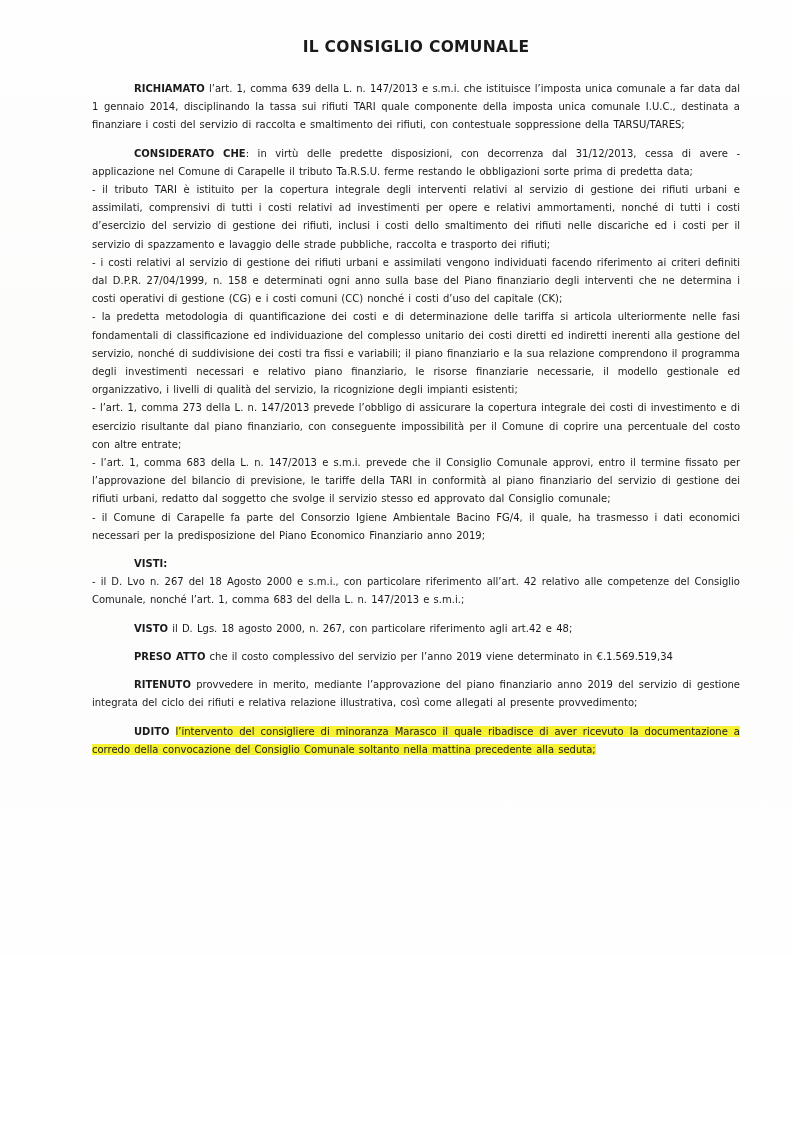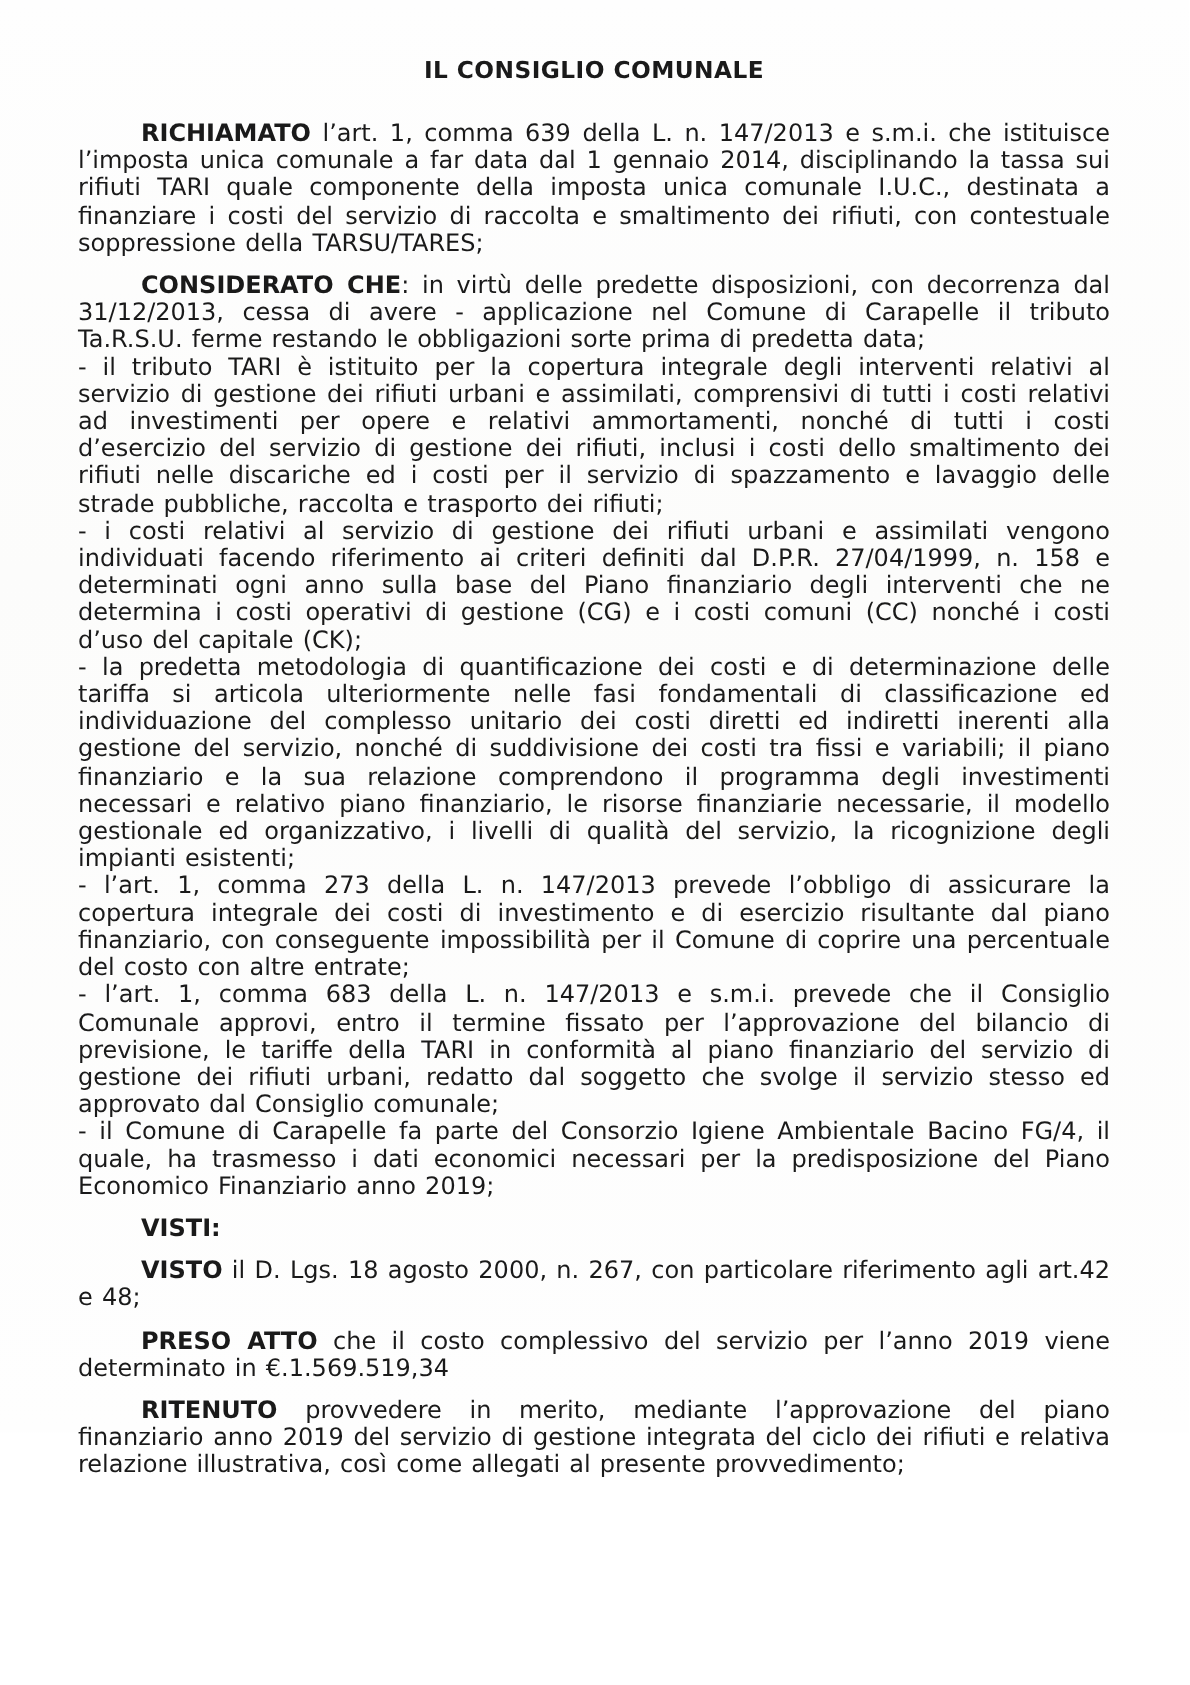--- a/index.html
+++ b/index.html
@@ -12,32 +12,32 @@
     height: 1123px;
     overflow: hidden;
     font-family: "DejaVu Sans", "Liberation Sans", sans-serif;
     color: #1a1a1a;
   }
   .page {
     box-sizing: border-box;
     width: 793px;
     height: 955px;
     background: linear-gradient(180deg, #fefefe 0%, #fcfcfb 40%, #fefefe 100%);
-    padding: 38px 53px 0 52px;
+    padding: 38px 53px 0 92px;
   }
   .doc-title {
     font-size: 15.5px;
     font-weight: bold;
     text-align: center;
     letter-spacing: 0.3px;
     margin: 0 0 24px 0;
   }
   .block {
     margin: 0;
-    font-size: 16px;
+    font-size: 10px;
     line-height: 18.2px;
     text-align: justify;
     word-spacing: 1px;
   }
   .block.indent { text-indent: 42px; }
   .block.gap { margin-top: 10px; }
   .b { font-weight: bold; }
   .hl { background: var(--hl, #f7f234); }
 </style>
 </head>
@@ -48,17 +48,19 @@
   <div>
       <p class="block indent"><span class="b">RICHIAMATO</span><span> l’art. 1, comma 639 della L. n. 147/2013 e s.m.i. che istituisce l’imposta unica comunale a far data dal 1 gennaio 2014, disciplinando la tassa sui rifiuti TARI quale componente della imposta unica comunale I.U.C., destinata a finanziare i costi del servizio di raccolta e smaltimento dei rifiuti, con contestuale soppressione della TARSU/TARES;</span></p>
       <p class="block indent gap"><span class="b">CONSIDERATO CHE</span><span>: in virtù delle predette disposizioni, con decorrenza dal 31/12/2013, cessa di avere - applicazione nel Comune di Carapelle il tributo Ta.R.S.U. ferme restando le obbligazioni sorte prima di predetta data;</span></p>
       <p class="block"><span>- il tributo TARI è istituito per la copertura integrale degli interventi relativi al servizio di gestione dei rifiuti urbani e assimilati, comprensivi di tutti i costi relativi ad investimenti per opere e relativi ammortamenti, nonché di tutti i costi d’esercizio del servizio di gestione dei rifiuti, inclusi i costi dello smaltimento dei rifiuti nelle discariche ed i costi per il servizio di spazzamento e lavaggio delle strade pubbliche, raccolta e trasporto dei rifiuti;</span></p>
       <p class="block"><span>- i costi relativi al servizio di gestione dei rifiuti urbani e assimilati vengono individuati facendo riferimento ai criteri definiti dal D.P.R. 27/04/1999, n. 158 e determinati ogni anno sulla base del Piano finanziario degli interventi che ne determina i costi operativi di gestione (CG) e i costi comuni (CC) nonché i costi d’uso del capitale (CK);</span></p>
       <p class="block"><span>- la predetta metodologia di quantificazione dei costi e di determinazione delle tariffa si articola ulteriormente nelle fasi fondamentali di classificazione ed individuazione del complesso unitario dei costi diretti ed indiretti inerenti alla gestione del servizio, nonché di suddivisione dei costi tra fissi e variabili; il piano finanziario e la sua relazione comprendono il programma degli investimenti necessari e relativo piano finanziario, le risorse finanziarie necessarie, il modello gestionale ed organizzativo, i livelli di qualità del servizio, la ricognizione degli impianti esistenti;</span></p>
       <p class="block"><span>- l’art. 1, comma 273 della L. n. 147/2013 prevede l’obbligo di assicurare la copertura integrale dei costi di investimento e di esercizio risultante dal piano finanziario, con conseguente impossibilità per il Comune di coprire una percentuale del costo con altre entrate;</span></p>
       <p class="block"><span>- l’art. 1, comma 683 della L. n. 147/2013 e s.m.i. prevede che il Consiglio Comunale approvi, entro il termine fissato per l’approvazione del bilancio di previsione, le tariffe della TARI in conformità al piano finanziario del servizio di gestione dei rifiuti urbani, redatto dal soggetto che svolge il servizio stesso ed approvato dal Consiglio comunale;</span></p>
       <p class="block"><span>- il Comune di Carapelle fa parte del Consorzio Igiene Ambientale Bacino FG/4, il quale, ha trasmesso i dati economici necessari per la predisposizione del Piano Economico Finanziario anno 2019;</span></p>
       <p class="block indent gap"><span class="b">VISTI:</span></p>
+      <p class="block"><span>- il D. Lvo n. 267 del 18 Agosto 2000 e s.m.i., con particolare riferimento all’art. 42 relativo alle competenze del Consiglio Comunale, nonché l’art. 1, comma 683 del della L. n. 147/2013 e s.m.i.;</span></p>
       <p class="block indent gap"><span class="b">VISTO</span><span> il D. Lgs. 18 agosto 2000, n. 267, con particolare riferimento agli art.42 e 48;</span></p>
       <p class="block indent gap"><span class="b">PRESO ATTO</span><span> che il costo complessivo del servizio per l’anno 2019 viene determinato in €.1.569.519,34</span></p>
       <p class="block indent gap"><span class="b">RITENUTO</span><span> provvedere in merito, mediante l’approvazione del piano finanziario anno 2019 del servizio di gestione integrata del ciclo dei rifiuti e relativa relazione illustrativa, così come allegati al presente provvedimento;</span></p>
+      <p class="block indent gap"><span class="b">UDITO</span><span> </span><span class="hl">l’intervento del consigliere di minoranza Marasco il quale ribadisce di aver ricevuto la documentazione a corredo della convocazione del Consiglio Comunale soltanto nella mattina precedente alla seduta;</span></p>
     </div>
 </div>
 
 </body></html>

